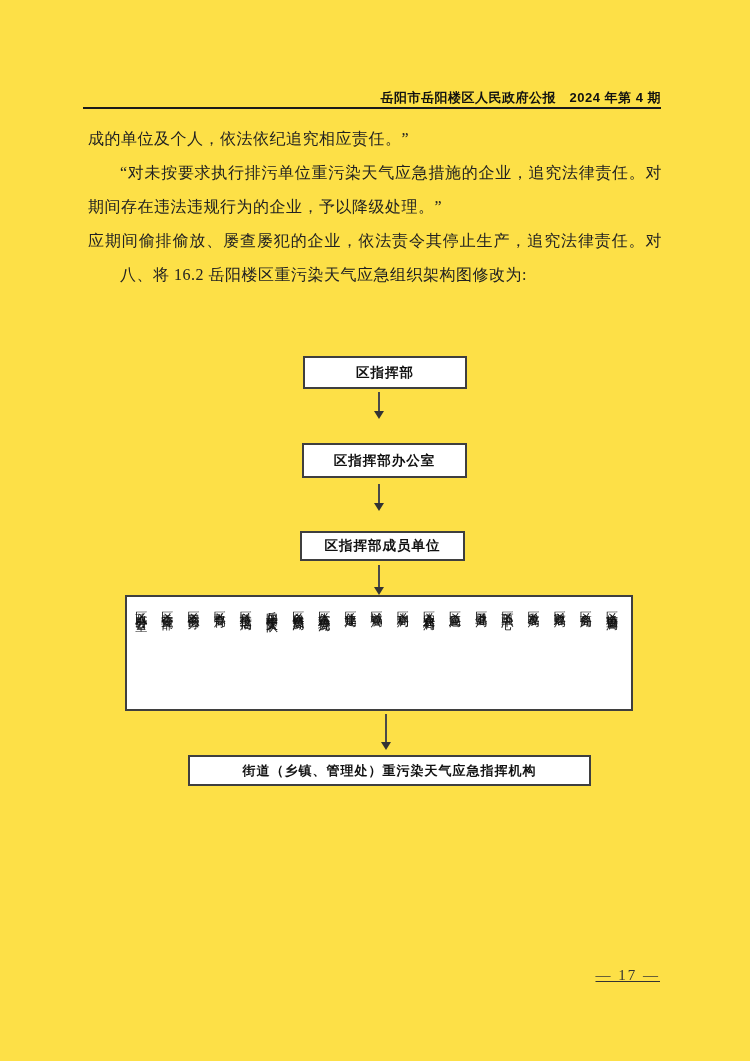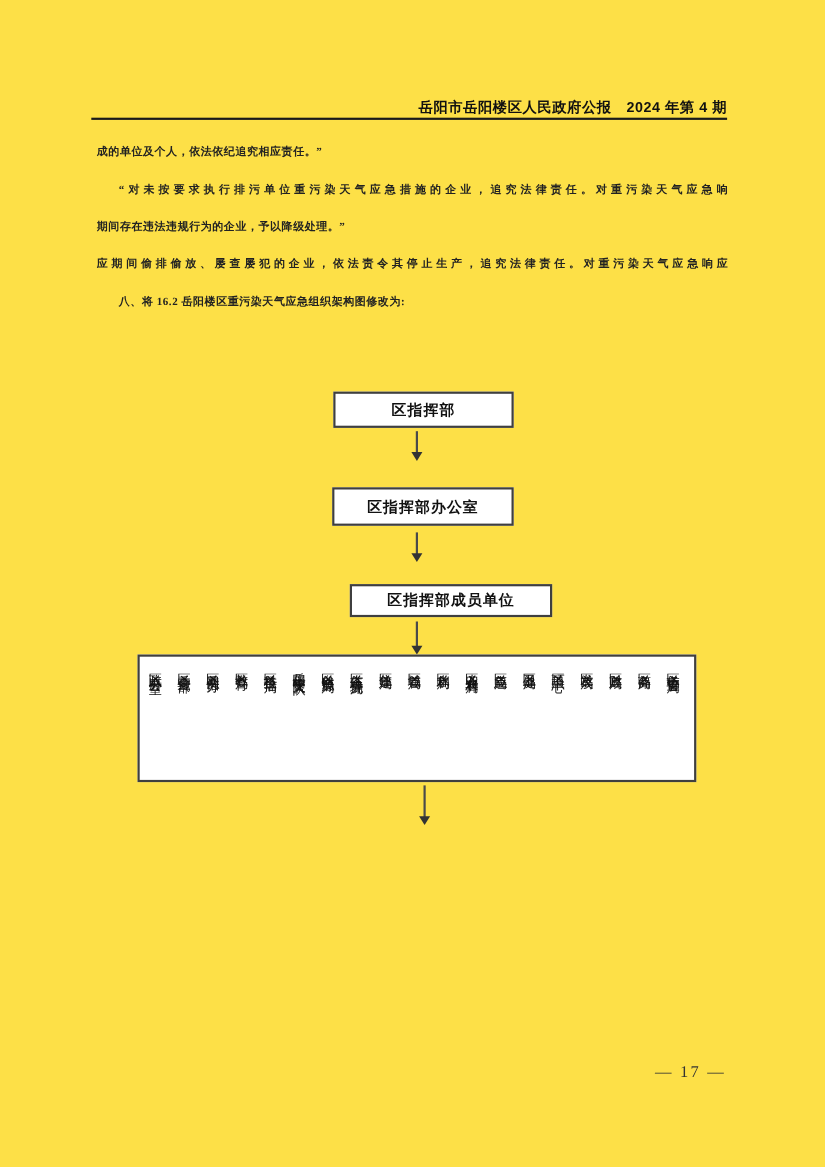--- a/index.html
+++ b/index.html
@@ -15,37 +15,37 @@
     font-size:13px; font-weight:700; letter-spacing:0.5px; color:#111;
     white-space:nowrap;
   }
   .hdr-rule {
     position:absolute; top:107px; left:83px; width:578px; height:2px;
     background:#1a1a1a;
   }
   
   .body-text {
     position:absolute; top:122px; left:88px; width:574px;
-    font-size:10px; line-height:34px; letter-spacing:0.5px; color:#222;font-weight:bold;
+    font-size:16px; line-height:34px; letter-spacing:0.5px; color:#222;
   }
   .tline { height:34px; overflow:hidden; }
   .tline.indent { text-indent:2em; }
   .tline.fill { text-align:justify; text-align-last:justify; }
   
   .boxnode {
     position:absolute; box-sizing:border-box; background:#fff;
     border:2px solid #3f3f3f;
     display:flex; align-items:center; justify-content:center;
     font-family:Liberation Mono, monospace;
     font-size:13.5px; font-weight:600; letter-spacing:1px; color:#111;
     white-space:nowrap;
   }
   .node-a { left:303px; top:356px; width:164px; height:33px; }
   .node-b { left:302px; top:443px; width:165px; height:35px; }
-  .node-c { left:318px; top:531px; width:184px; height:30px; }
+  .node-c { left:300px; top:531px; width:165px; height:30px; }
   .node-e { left:188px; top:755px; width:403px; height:31px; font-size:13px; }
   .arrow-line { position:absolute; width:2px; background:#4a4a4a; }
   .arrow-head {
     position:absolute; width:0; height:0;
     border-left:5px solid transparent; border-right:5px solid transparent;
     border-top:8px solid #333;
   }
   .al1 { left:378px; top:392px; height:20px; }  .ah1 { left:374px; top:411px; }
   .al2 { left:378px; top:484px; height:20px; }  .ah2 { left:374px; top:503px; }
   .al3 { left:378px; top:565px; height:23px; }  .ah3 { left:374px; top:587px; }
@@ -58,21 +58,21 @@
   }
   .vlabel {
     writing-mode:vertical-rl; text-orientation:upright;
     font-family:"Liberation Sans","DejaVu Sans",sans-serif;
     font-size:12px; font-weight:500; letter-spacing:1.5px; line-height:1.1;
     color:#111;
   }
   
   .page-number {
     position:absolute; top:967px; right:90px;
-    font-size:15px; letter-spacing:2px; color:#333; white-space:nowrap;
+    font-size:15px; letter-spacing:2px; color:#333; white-space:nowrap;text-decoration:underline;
   }
 </style>
 </head>
 <body>
 
 <div class="page">
 
   <div class="hdr-title">岳阳市岳阳楼区人民政府公报　2024 年第 4 期</div>
   <div class="hdr-rule"></div>
 
@@ -117,16 +117,17 @@
     <span class="vlabel">区环卫中心</span>
     <span class="vlabel">区发改局</span>
     <span class="vlabel">区财政局</span>
     <span class="vlabel">区商务局</span>
     <span class="vlabel">区市场监管局</span>
   </div>
 
   <div class="arrow-line al4"></div>
   <div class="arrow-head ah4"></div>
 
+  <div class="boxnode node-e">街道（乡镇、管理处）重污染天气应急指挥机构</div>
 
   <div class="page-number">— 17 —</div>
 
 </div>
 
 </body></html>

